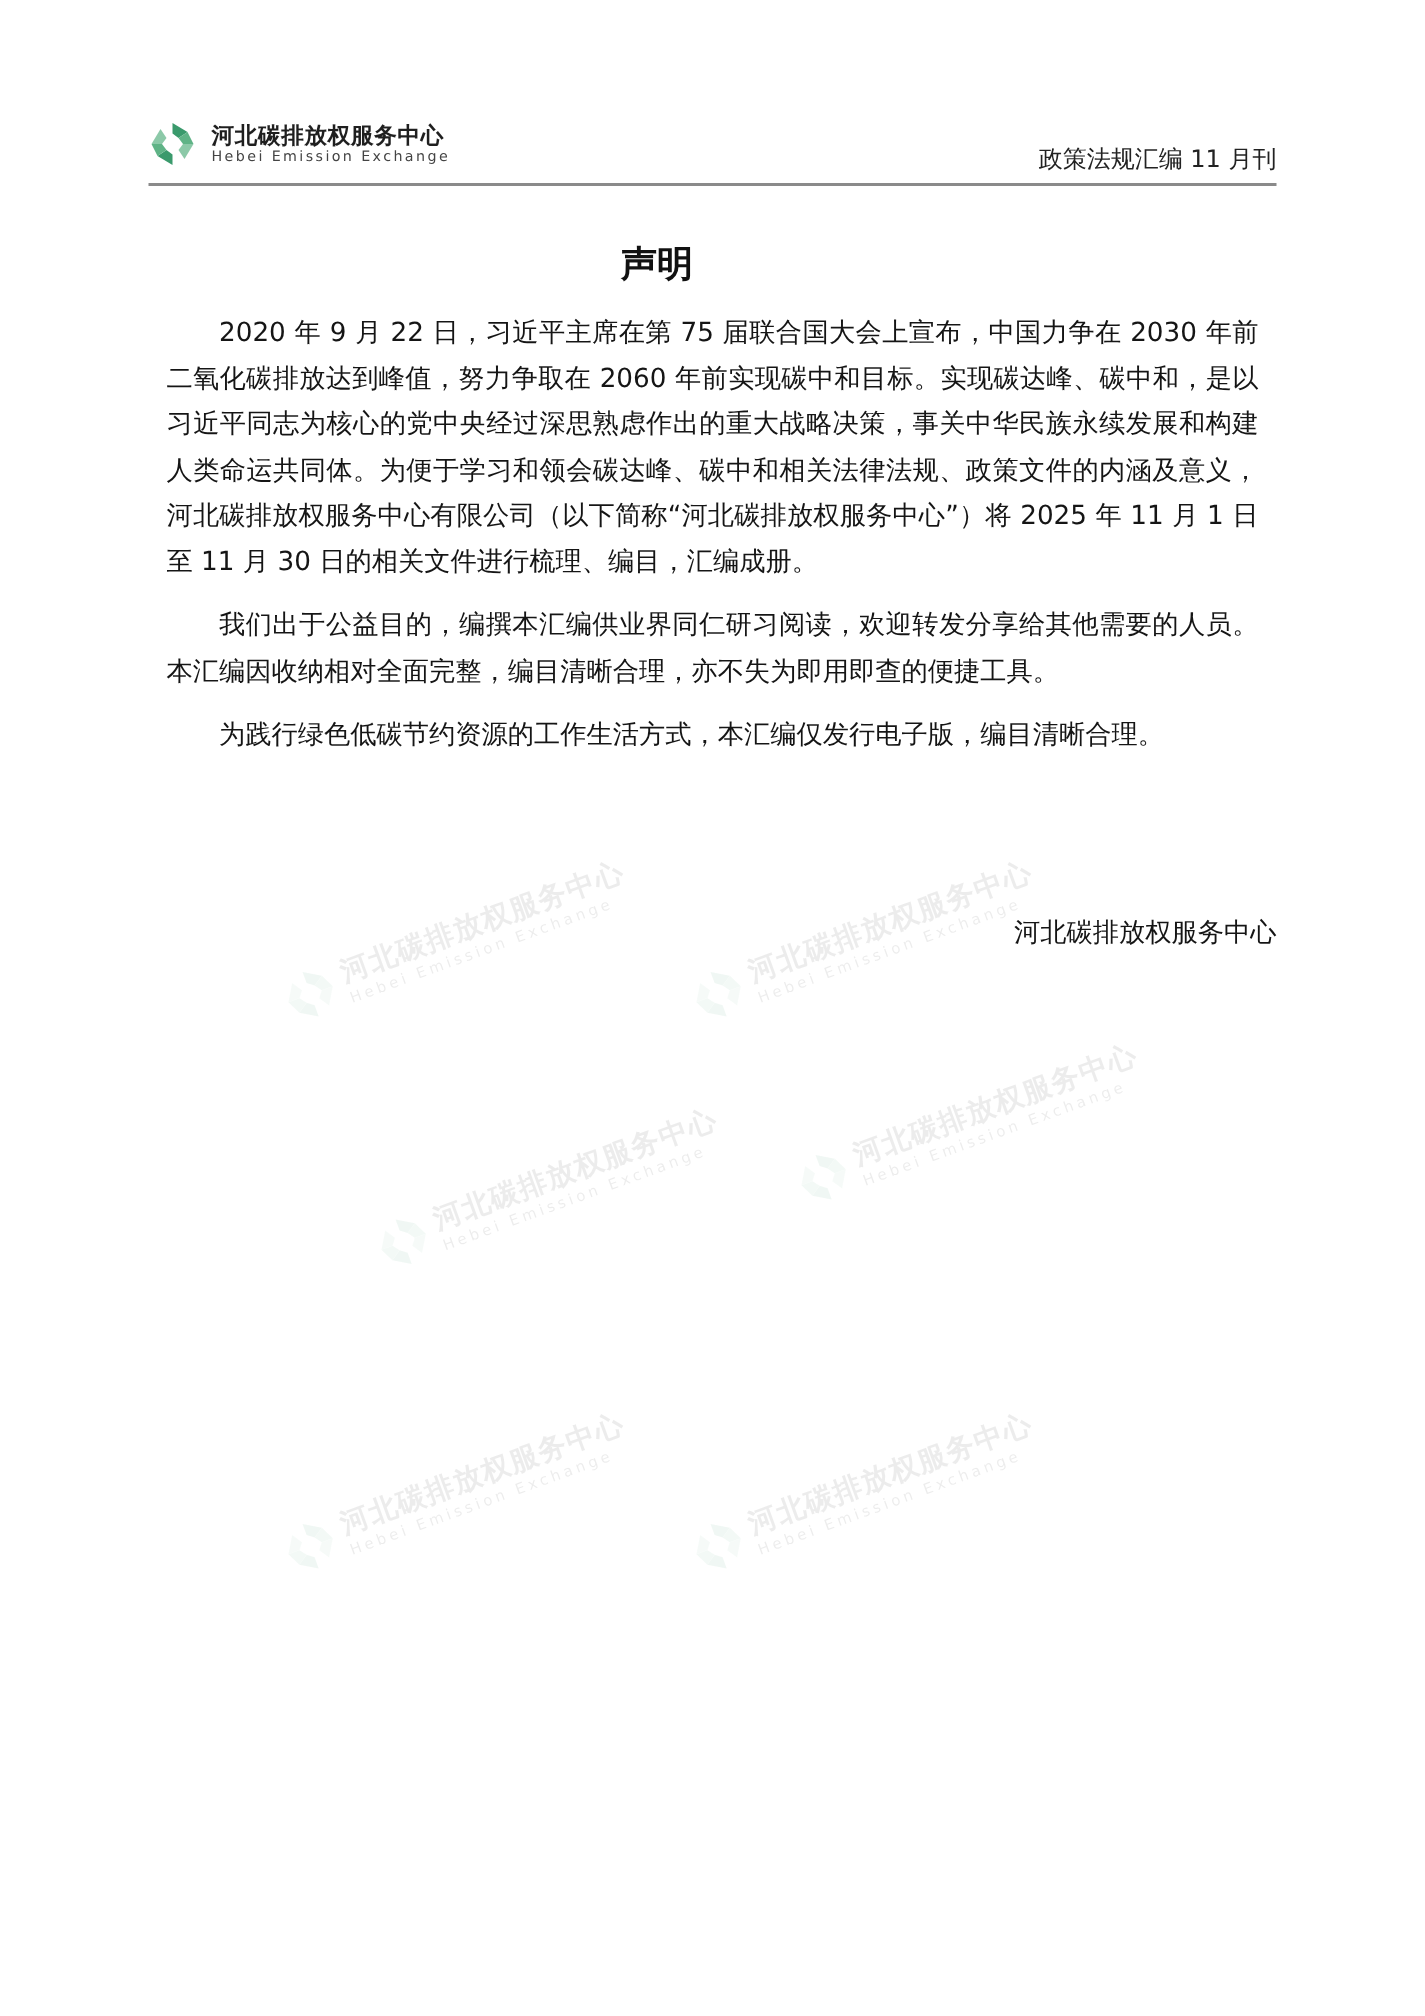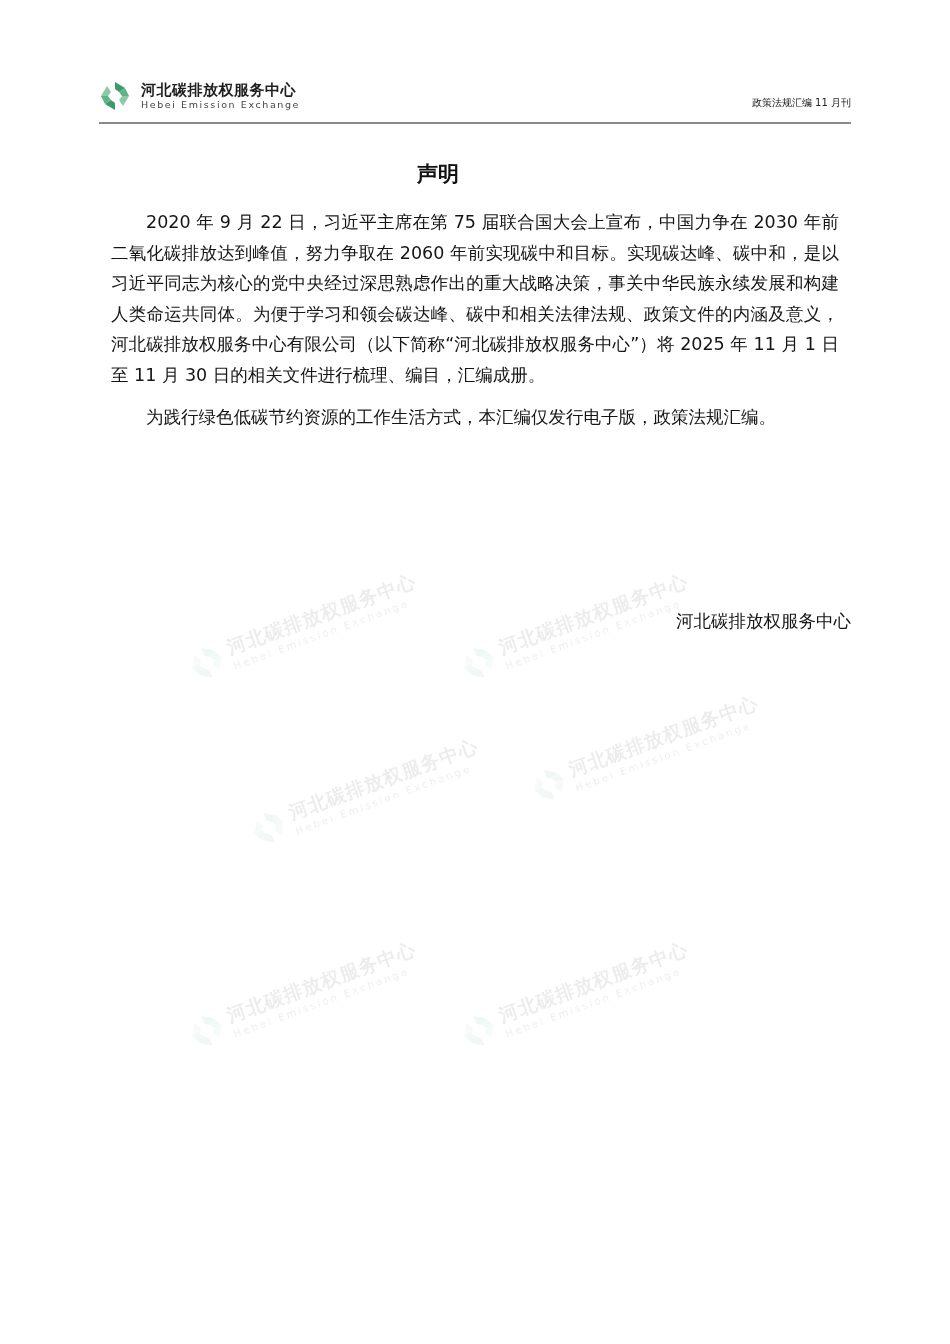--- a/index.html
+++ b/index.html
@@ -10,25 +10,25 @@
     .header {
       position: absolute; left: 99px; top: 76px; width: 752px; height: 46px;
       border-bottom: 2px solid #8a8a8a;
     }
     .logo { position: absolute; left: 0; top: 4px; display: flex; align-items: center; }
     .logo-icon { width: 32px; height: 32px; }
     .logo-text { margin-left: 10px; }
     .logo-cn { font-size: 15px; font-weight: bold; color: #1f1f1f; letter-spacing: 0.5px; line-height: 18px; }
     .logo-en { font-size: 9.5px; color: #444; letter-spacing: 1.6px; line-height: 12px; }
     .issue {
-      position: absolute; right: 0; top: 20px; font-size: 10px; color: #222;
+      position: absolute; right: 0; top: 20px; font-size: 16px; color: #222;
     }
     .title {
       position: absolute; left: 0; width: 876px; top: 160px; text-align: center;
-      font-size: 21px; font-weight: bold; color: #111;
+      font-size: 24px; font-weight: bold; color: #111;
     }
     .body-text {
       position: absolute; left: 99px; top: 195px; width: 752px;
       font-size: 17.5px; line-height: 30.5px; color: #151515;
     }
     .body-text p { margin: 12px; text-indent: 2em; text-align: justify; }
     .signature {
       position: absolute; right: 99px; top: 609px; font-size: 17.5px; color: #151515;
     }
     .wm {
@@ -120,16 +120,17 @@
   <div style="margin-left:6px">
       <div class="wm-cn">河北碳排放权服务中心</div>
       <div class="wm-en">Hebei Emission Exchange</div>
     </div>
 </div>
 
 <div class="title">声明</div>
 
 <div class="body-text">
   <p>2020 年 9 月 22 日，习近平主席在第 75 届联合国大会上宣布，中国力争在 2030 年前二氧化碳排放达到峰值，努力争取在 2060 年前实现碳中和目标。实现碳达峰、碳中和，是以习近平同志为核心的党中央经过深思熟虑作出的重大战略决策，事关中华民族永续发展和构建人类命运共同体。为便于学习和领会碳达峰、碳中和相关法律法规、政策文件的内涵及意义，河北碳排放权服务中心有限公司（以下简称“河北碳排放权服务中心”）将 2025 年 11 月 1 日至 11 月 30 日的相关文件进行梳理、编目，汇编成册。</p>
-  <p>为践行绿色低碳节约资源的工作生活方式，本汇编仅发行电子版，政策法规汇编。</p>
+  <p>我们出于公益目的，编撰本汇编供业界同仁研习阅读，欢迎转发分享给其他需要的人员。本汇编因收纳相对全面完整，编目清晰合理，亦不失为即用即查的便捷工具。</p>
+  <p>为践行绿色低碳节约资源的工作生活方式，本汇编仅发行电子版，编目清晰合理。</p>
 </div>
 
 <div class="signature">河北碳排放权服务中心</div>
 
 </body></html>

